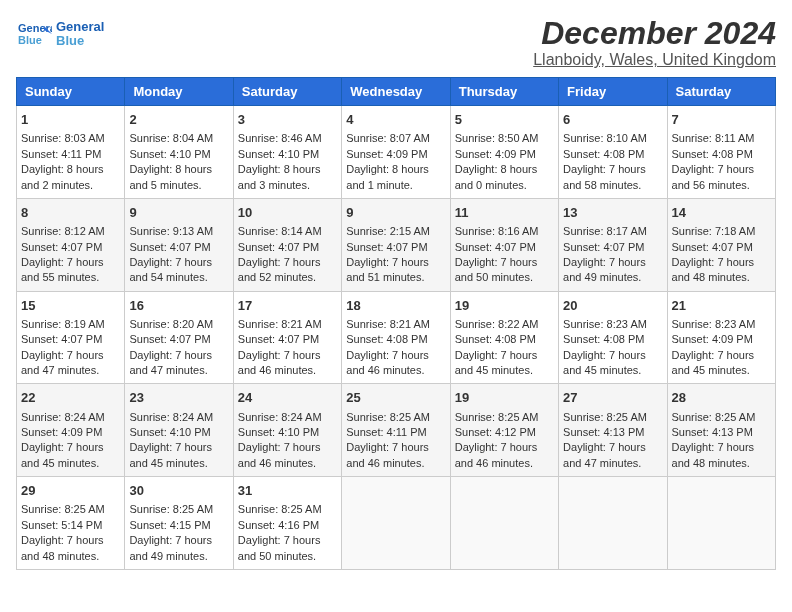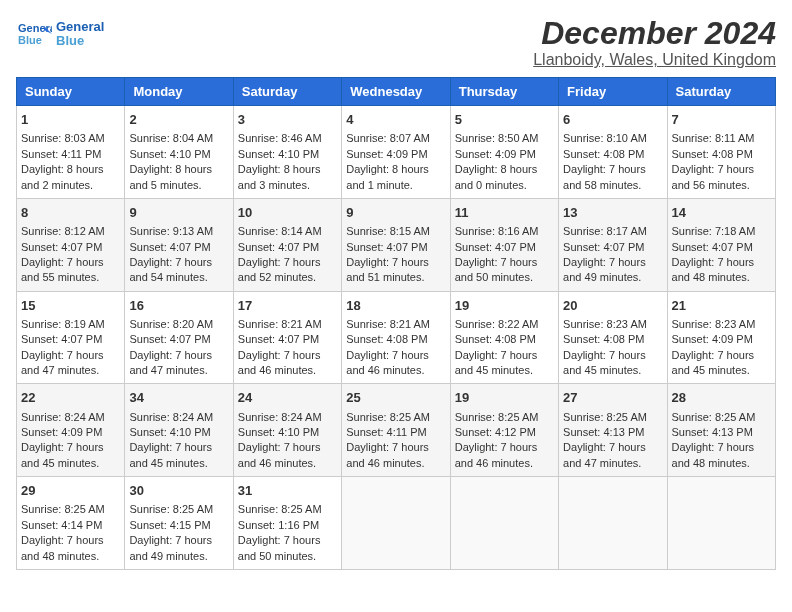--- a/index.html
+++ b/index.html
@@ -182,21 +182,21 @@
         </td>
         <td>
           <span class="day-num">10</span>
           <div>Sunrise: 8:14 AM</div>
           <div>Sunset: 4:07 PM</div>
           <div>Daylight: 7 hours</div>
           <div>and 52 minutes.</div>
         </td>
         <td>
           <span class="day-num">9</span>
-          <div>Sunrise: 8:15 AM</div>
+          <div>Sunrise: 2:15 AM</div>
           <div>Sunset: 4:07 PM</div>
           <div>Daylight: 7 hours</div>
           <div>and 51 minutes.</div>
         </td>
         <td>
           <span class="day-num">11</span>
           <div>Sunrise: 8:16 AM</div>
           <div>Sunset: 4:07 PM</div>
           <div>Daylight: 7 hours</div>
           <div>and 50 minutes.</div>
@@ -269,21 +269,21 @@
       </tr>
       <tr>
         <td>
           <span class="day-num">22</span>
           <div>Sunrise: 8:24 AM</div>
           <div>Sunset: 4:09 PM</div>
           <div>Daylight: 7 hours</div>
           <div>and 45 minutes.</div>
         </td>
         <td>
-          <span class="day-num">34</span>
+          <span class="day-num">23</span>
           <div>Sunrise: 8:24 AM</div>
           <div>Sunset: 4:10 PM</div>
           <div>Daylight: 7 hours</div>
           <div>and 45 minutes.</div>
         </td>
         <td>
           <span class="day-num">24</span>
           <div>Sunrise: 8:24 AM</div>
           <div>Sunset: 4:10 PM</div>
           <div>Daylight: 7 hours</div>
@@ -315,35 +315,35 @@
           <div>Sunrise: 8:25 AM</div>
           <div>Sunset: 4:13 PM</div>
           <div>Daylight: 7 hours</div>
           <div>and 48 minutes.</div>
         </td>
       </tr>
       <tr>
         <td>
           <span class="day-num">29</span>
           <div>Sunrise: 8:25 AM</div>
-          <div>Sunset: 4:14 PM</div>
+          <div>Sunset: 5:14 PM</div>
           <div>Daylight: 7 hours</div>
           <div>and 48 minutes.</div>
         </td>
         <td>
           <span class="day-num">30</span>
           <div>Sunrise: 8:25 AM</div>
           <div>Sunset: 4:15 PM</div>
           <div>Daylight: 7 hours</div>
           <div>and 49 minutes.</div>
         </td>
         <td>
           <span class="day-num">31</span>
           <div>Sunrise: 8:25 AM</div>
-          <div>Sunset: 1:16 PM</div>
+          <div>Sunset: 4:16 PM</div>
           <div>Daylight: 7 hours</div>
           <div>and 50 minutes.</div>
         </td>
         <td class="empty-cell"></td>
         <td class="empty-cell"></td>
         <td class="empty-cell"></td>
         <td class="empty-cell"></td>
       </tr>
     </tbody>
 </table>

